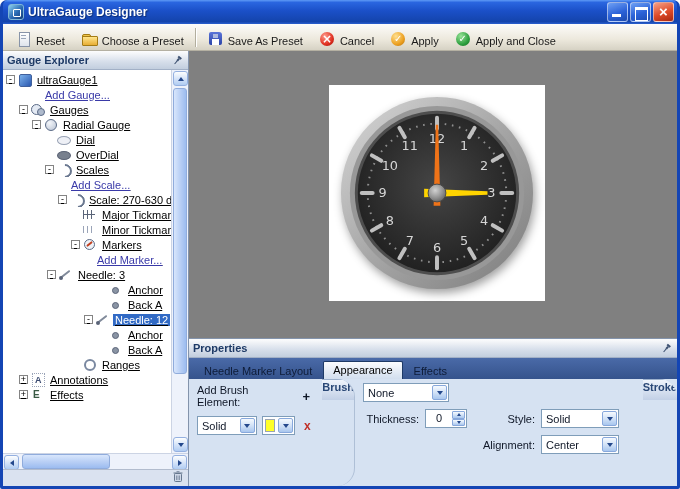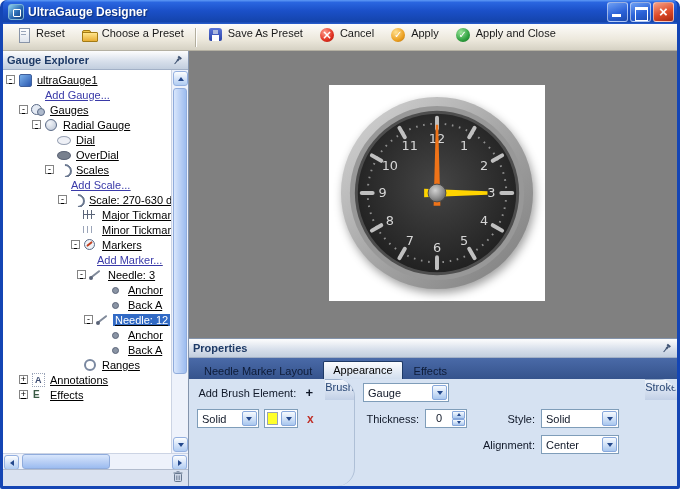--- a/index.html
+++ b/index.html
@@ -26,21 +26,21 @@
   .wb-max::after{ content:""; position:absolute; left:4px; top:4px; width:11px; height:10px;
     border:1px solid #fff; border-top-width:3px; }
   .wb-close::after{ content:"×"; position:absolute; left:0; right:0; top:0; text-align:center;
     color:#fff; font:bold 15px/18px "Liberation Sans",sans-serif; }
 
   .frame{ flex:1; background:#ece9d8; display:flex; flex-direction:column; overflow:hidden; }
 
   
   .toolbar{ height:27px; flex:none; display:flex; align-items:center; padding:0 4px;
     background:linear-gradient(#fdfcfa,#ece8dc 60%,#d6d2c4); border-bottom:1px solid #b4b0a2; }
-  .tbtn{ display:flex; align-items:flex-start; height:22px; padding:0 7px; border:1px solid transparent;
+  .tbtn{ display:flex; align-items:flex-end; height:22px; padding:0 7px; border:1px solid transparent;
     border-radius:2px; cursor:default; }
   .tbl{ font-size:11px; color:#1a1a1a; }
   .tsep{ width:1px; height:19px; background:#b2ae9e; box-shadow:1px 0 0 #fff; margin:0 3px; flex:none;}
   .tbi{ width:17px; height:16px; margin-right:4px; position:relative; flex:none;}
   .tbi-reset::before{ content:""; position:absolute; left:4px; top:1px; width:9px; height:13px;
     background:linear-gradient(#ffffff,#dfe4ec); border:1px solid #8894a8; }
   .tbi-reset::after{ content:""; position:absolute; left:6px; top:4px; width:5px; height:6px;
     background:repeating-linear-gradient(#9aa6ba 0 1px, transparent 1px 3px); }
   .tbi-folder::before{ content:""; position:absolute; left:1px; top:3px; width:7px; height:4px;
     background:#f2c648; border:1px solid #a37b14; border-radius:2px 2px 0 0; }
@@ -145,21 +145,21 @@
     background:linear-gradient(#4a6aa8,#35538c); }
   .tab{ height:17px; padding:0 9px; font-size:11px; line-height:17px; color:#0e1c38;
     border:1px solid transparent; border-bottom:none; }
   .tab.active{ height:18px; background:linear-gradient(#fbfcfe,#d2deee); border-color:#1e3a66;
     border-radius:2px 2px 0 0; color:#000; }
   .pcontent{ flex:1; display:flex; background:#d6e2f2; overflow:hidden; }
   .group{ display:flex; flex-direction:row; overflow:hidden;border-radius:18px; }
   .g-brush{ width:166px; flex:none; border-right:1px solid #aebfd6; }
   .g-stroke{ flex:1; }
   .grows{ flex:1; padding:0 8px; font-size:11px; color:#101828; overflow:hidden;}
-  .caption{ height:21px; flex:none; text-align:center; font-size:11px; font-weight:normal; color:#2a4876;
+  .caption{ height:21px; flex:none; text-align:center; font-size:11px; font-weight:bold; color:#2a4876;
     line-height:15px; background:linear-gradient(#eff4fb,#c2d0e6); border-top:1px solid #9cb0cc; }
 
   .row{ display:flex; align-items:center; gap:5px; }
   .brow1{ margin-top:5px; justify-content:flex-end; }
   .brow2{ margin-top:8px; }
   .srow1{ margin-top:4px; }
   .sgrid{ margin-top:7px; display:grid; grid-template-columns:56px 42px 62px 78px; column-gap:6px; row-gap:7px; align-items:center;}
   .rlab{ text-align:right; white-space:nowrap; }
 
   .dd{ display:inline-flex; align-items:center; height:19px; background:#fff; border:1px solid #7f9db9; }
@@ -290,21 +290,21 @@
                 <span class="tl">Minor Tickmar</span>
               </div>
             <div class="tr" style="padding-left:68px">
                 <span class="exp"></span>
                 <span class="ic ic-markers"></span>
                 <span class="tl">Markers</span>
               </div>
             <div class="tr lk" style="padding-left:92px">
                 <span class="tl">Add Marker...</span>
               </div>
-            <div class="tr" style="padding-left:74px">
+            <div class="tr" style="padding-left:44px">
                 <span class="exp"></span>
                 <span class="ic ic-needle"></span>
                 <span class="tl">Needle: 3</span>
               </div>
             <div class="tr" style="padding-left:105px">
                 <span class="ic ic-dot"></span>
                 <span class="tl">Anchor</span>
               </div>
             <div class="tr" style="padding-left:105px">
                 <span class="ic ic-dot"></span>
@@ -478,21 +478,21 @@
                   <button class="mini xbtn">x</button>
                 </div>
               </div>
               <div class="caption">Brush</div>
             </div>
 
             <div class="group g-stroke">
               <div class="grows">
                 <div class="row srow1">
                   <span class="dd dd-w84">
-                    <span class="dd-val">Gauge</span>
+                    <span class="dd-val">None</span>
                     <span class="dd-btn">
                         <span class="tri-dn"></span>
                       </span>
                   </span>
                 </div>
                 <div class="sgrid">
                   <span class="rlab">Thickness:</span>
                   <span class="spin">
                     <span class="spin-val">0</span>
                     <span class="spin-btns">

